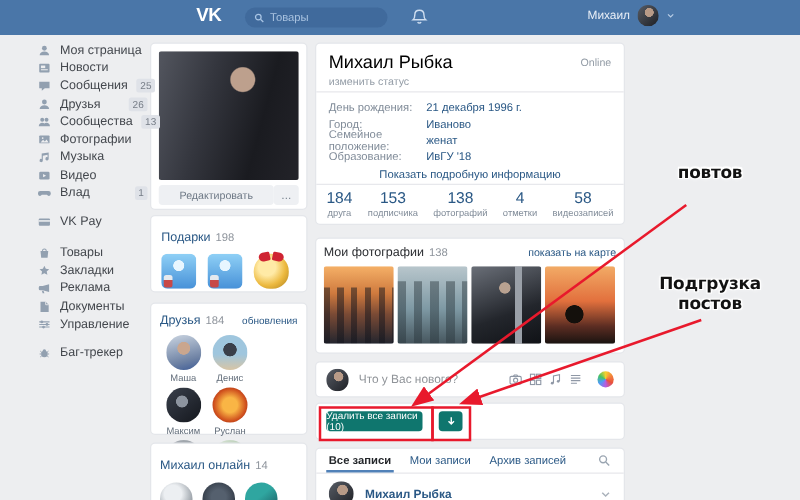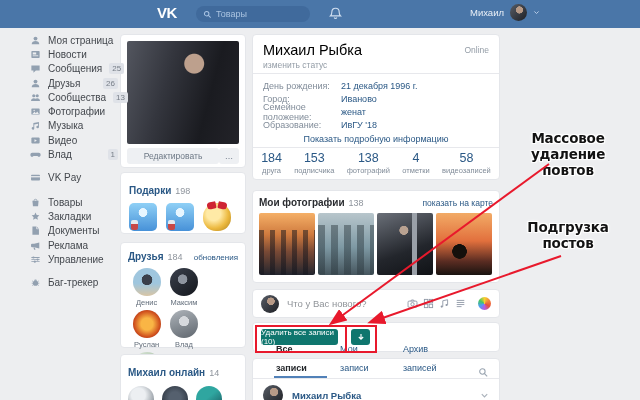--- a/index.html
+++ b/index.html
@@ -22,21 +22,21 @@
   .sidebar{position:absolute;left:30px;top:33px;width:88px;z-index:5;}
   .si{display:flex;align-items:center;height:14.3px;gap:7px;cursor:pointer;}
   .si.g1{margin-top:9px}.si.g2{margin-top:10px}.si.g3{margin-top:9px}
   .sic{width:11px;height:11px;flex:0 0 11px;display:flex;}
   .sic svg{width:11px;height:11px;fill:#92a0b0;}
   .sil{font-size:10px;color:#43474d;white-space:nowrap;flex:1;}
   .sib{font-size:8px;color:#767d87;background:#dfe2e8;border-radius:2px;padding:0 3px;line-height:11px;}
   .sib:empty{display:none;}
   
   .card{position:absolute;background:#fff;border:1px solid #e4e6ea;border-radius:4px;box-sizing:border-box;}
-  .ct{font-size:10px;font-weight:bold;color:#2b2d31;}
+  .ct{font-size:10px;font-weight:normal;color:#2b2d31;}
   .ctc{font-size:9px;color:#8e949c;margin-left:4px;font-weight:normal;}
   .link{color:#2a5885;cursor:pointer;}
   
   .photo-card{left:120px;top:34px;width:126px;height:134px;}
   .big-photo{margin:6px 6px 4px;height:103px;border-radius:2px;background:
      radial-gradient(circle at 60% 22%,#bda08d 0 9%,rgba(0,0,0,0) 10%),
      linear-gradient(105deg,#53565f 0%,#34363e 35%,#1a1b20 70%,#232329 100%);}
   .edit-row{display:flex;gap:0;margin:0 6px;}
   .btn-sec{background:#eef0f3;border-radius:3px;height:16px;font-size:8.5px;color:#6d7885;
            display:flex;align-items:center;justify-content:center;cursor:pointer;}
@@ -113,21 +113,21 @@
   .actions-card{left:252px;top:322px;width:248px;height:30px;}
   .btn-blue{position:absolute;background:#0f766e;border-radius:3px;color:#fff;display:flex;
             align-items:center;justify-content:center;cursor:pointer;z-index:41;}
   .btn-del{left:9px;top:7px;width:77px;height:16px;font-size:8px;}
   .btn-load{left:99px;top:7px;width:19px;height:16px;}
   .btn-load svg{width:10px;height:10px;stroke:#fff;stroke-width:1.8;fill:none;}
   .redbox{position:absolute;border:2px solid #e8192c;z-index:40;}
   .rb1{left:255px;top:325px;width:88px;height:24px;}
   .rb2{left:345px;top:325px;width:28px;height:24px;}
   .wall-card{left:252px;top:358px;width:248px;height:56px;}
-  .tabs{display:flex;align-items:flex-end;height:19px;padding:0 10px;gap:15px;margin-left:13px;}
+  .tabs{display:flex;align-items:center;height:19px;padding:0 10px;gap:15px;}
   .tab{font-size:9px;color:#2a5885;cursor:pointer;position:relative;line-height:19px;}
   .tab.active{color:#24272b;font-weight:bold;}
   .tab.active:after{content:"";position:absolute;left:-2px;right:-2px;bottom:0;border-bottom:2px solid #5181b8;}
   .tab-search{margin-left:auto;width:11px;height:11px;cursor:pointer;}
   .hr3{border-top:1px solid #e7e8ec;}
   .post{display:flex;align-items:center;padding:6px 10px 0;}
   .w-ava{width:20px;height:20px;border-radius:50%;background:
      radial-gradient(circle at 55% 35%,#b79a87 0 24%,rgba(0,0,0,0) 26%),linear-gradient(135deg,#585d66,#1d1f24);}
   .w-name{font-size:9.5px;font-weight:bold;color:#2a5885;margin-left:9px;cursor:pointer;}
   .w-chev{margin-left:auto;width:9px;height:9px;cursor:pointer;}
@@ -274,34 +274,34 @@
         <span class="sic">
           <svg viewBox="0 0 16 16">
             <path d="M8 2.2l1.7 3.6 3.9.5-2.9 2.7.8 3.9L8 11l-3.5 1.9.8-3.9L2.4 6.3l3.9-.5z"></path>
           </svg>
         </span>
         <span class="sil">Закладки</span>
       </div>
     <div class="si">
         <span class="sic">
           <svg viewBox="0 0 16 16">
+            <path d="M13.5 3.5v9L6 10.5H3a1.5 1.5 0 0 1-1.5-1.5V7A1.5 1.5 0 0 1 3 5.5h3z"></path>
+            <path d="M5 11l1 3h2l-1-3z"></path>
+          </svg>
+        </span>
+        <span class="sil">Реклама</span>
+      </div>
+    <div class="si">
+        <span class="sic">
+          <svg viewBox="0 0 16 16">
             <path d="M3.5 2h6L13 5.5V14H3.5z"></path>
             <path d="M9.5 2v3.5H13" fill="none" stroke="#edeef0" stroke-width="1"></path>
           </svg>
         </span>
         <span class="sil">Документы</span>
-      </div>
-    <div class="si">
-        <span class="sic">
-          <svg viewBox="0 0 16 16">
-            <path d="M13.5 3.5v9L6 10.5H3a1.5 1.5 0 0 1-1.5-1.5V7A1.5 1.5 0 0 1 3 5.5h3z"></path>
-            <path d="M5 11l1 3h2l-1-3z"></path>
-          </svg>
-        </span>
-        <span class="sil">Реклама</span>
       </div>
     <div class="si">
         <span class="sic">
           <svg viewBox="0 0 16 16">
             <path d="M2 4.5h12v1.2H2zm0 3h12v1.2H2zm0 3h12v1.2H2z"></path>
             <circle cx="5" cy="5.1" r="1.6"></circle>
             <circle cx="11" cy="8.1" r="1.6"></circle>
             <circle cx="7" cy="11.1" r="1.6"></circle>
           </svg>
         </span>
@@ -336,20 +336,24 @@
     </div>
   </div>
 
   <div class="card friends-card">
     <div class="fc-head">
       <span class="ct link">Друзья</span>
       <span class="ctc">184</span>
       <span class="upd link">обновления</span>
     </div>
     <div class="fgrid">
+      <div class="fr">
+          <span class="fav av-masha"></span>
+          <span class="fname">Маша</span>
+        </div>
       <div class="fr">
           <span class="fav av-denis"></span>
           <span class="fname">Денис</span>
         </div>
       <div class="fr">
           <span class="fav av-maxim"></span>
           <span class="fname">Максим</span>
         </div>
       <div class="fr">
           <span class="fav av-ruslan"></span>
@@ -489,21 +493,20 @@
     <div class="post">
       <span class="w-ava"></span>
       <span class="w-name">Михаил Рыбка</span>
       <svg class="w-chev" viewBox="0 0 10 10">
           <path d="M2 3.5l3 3 3-3" fill="none" stroke="#aab2bb" stroke-width="1.3"></path>
         </svg>
     </div>
   </div>
 
   <div class="ann ann1">
-    <div>Массовое удаление</div>
     <div>повтов</div>
   </div>
   <div class="ann ann2">
     <div>Подгрузка</div>
     <div>постов</div>
   </div>
 
   <svg class="overlay" width="640" height="400" viewBox="0 0 640 400">
     <defs>
       <marker id="arr" markerWidth="9" markerHeight="7" refX="7" refY="3.5" orient="auto">

